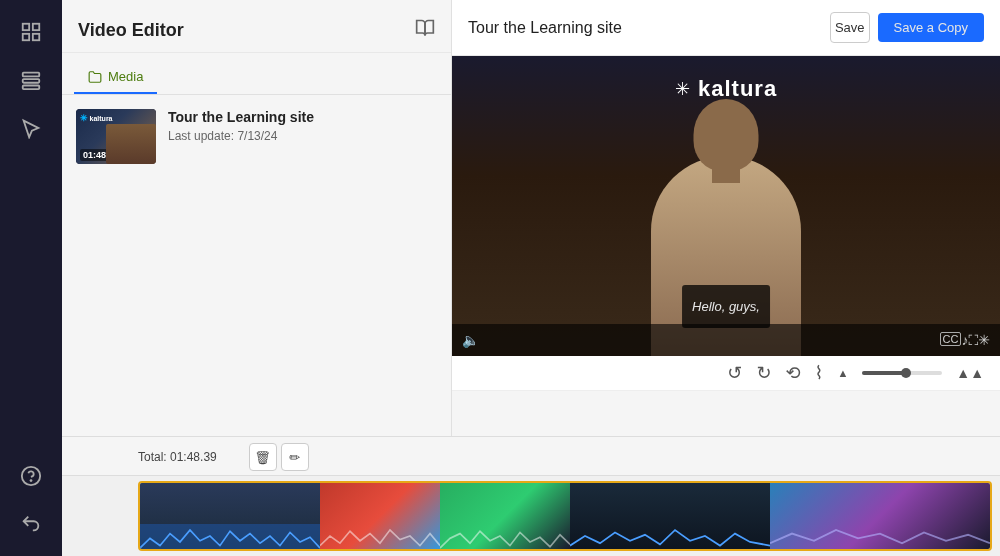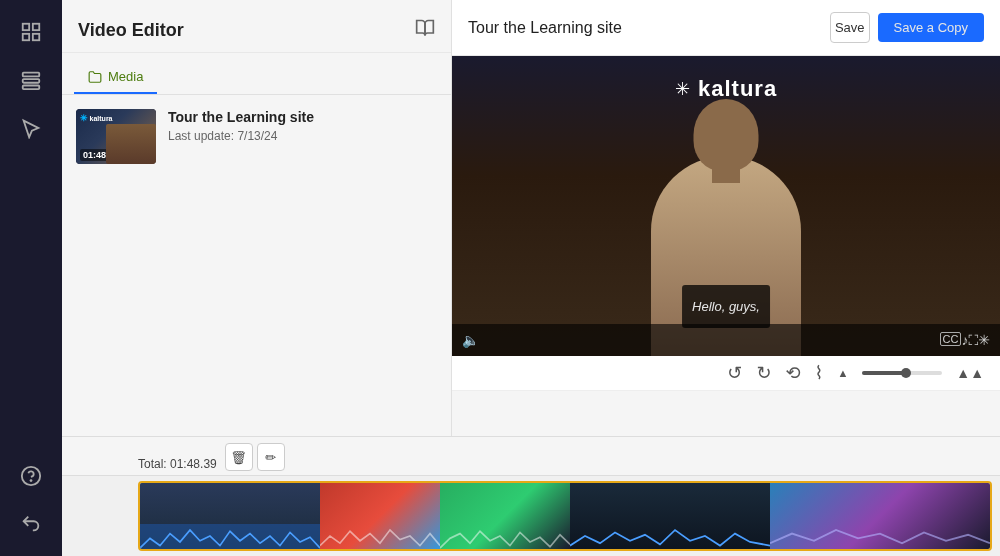--- a/index.html
+++ b/index.html
@@ -294,23 +294,23 @@
     
     .timeline-area {
       background: #f0f0f0;
       border-top: 1px solid #ddd;
       height: 120px;
       display: flex;
       flex-direction: column;
     }
     .timeline-header-row {
       display: flex;
-      align-items: flex-end;
+      align-items: center;
       padding: 6px 8px 4px 76px;
-      gap: 0;
+      gap: 24px;
       border-bottom: 1px solid #ddd;
       background: #f5f5f5;
     }
     .tl-icon-btn {
       width: 28px;
       height: 28px;
       display: flex;
       align-items: center;
       justify-content: center;
       border: 1px solid #ccc;

